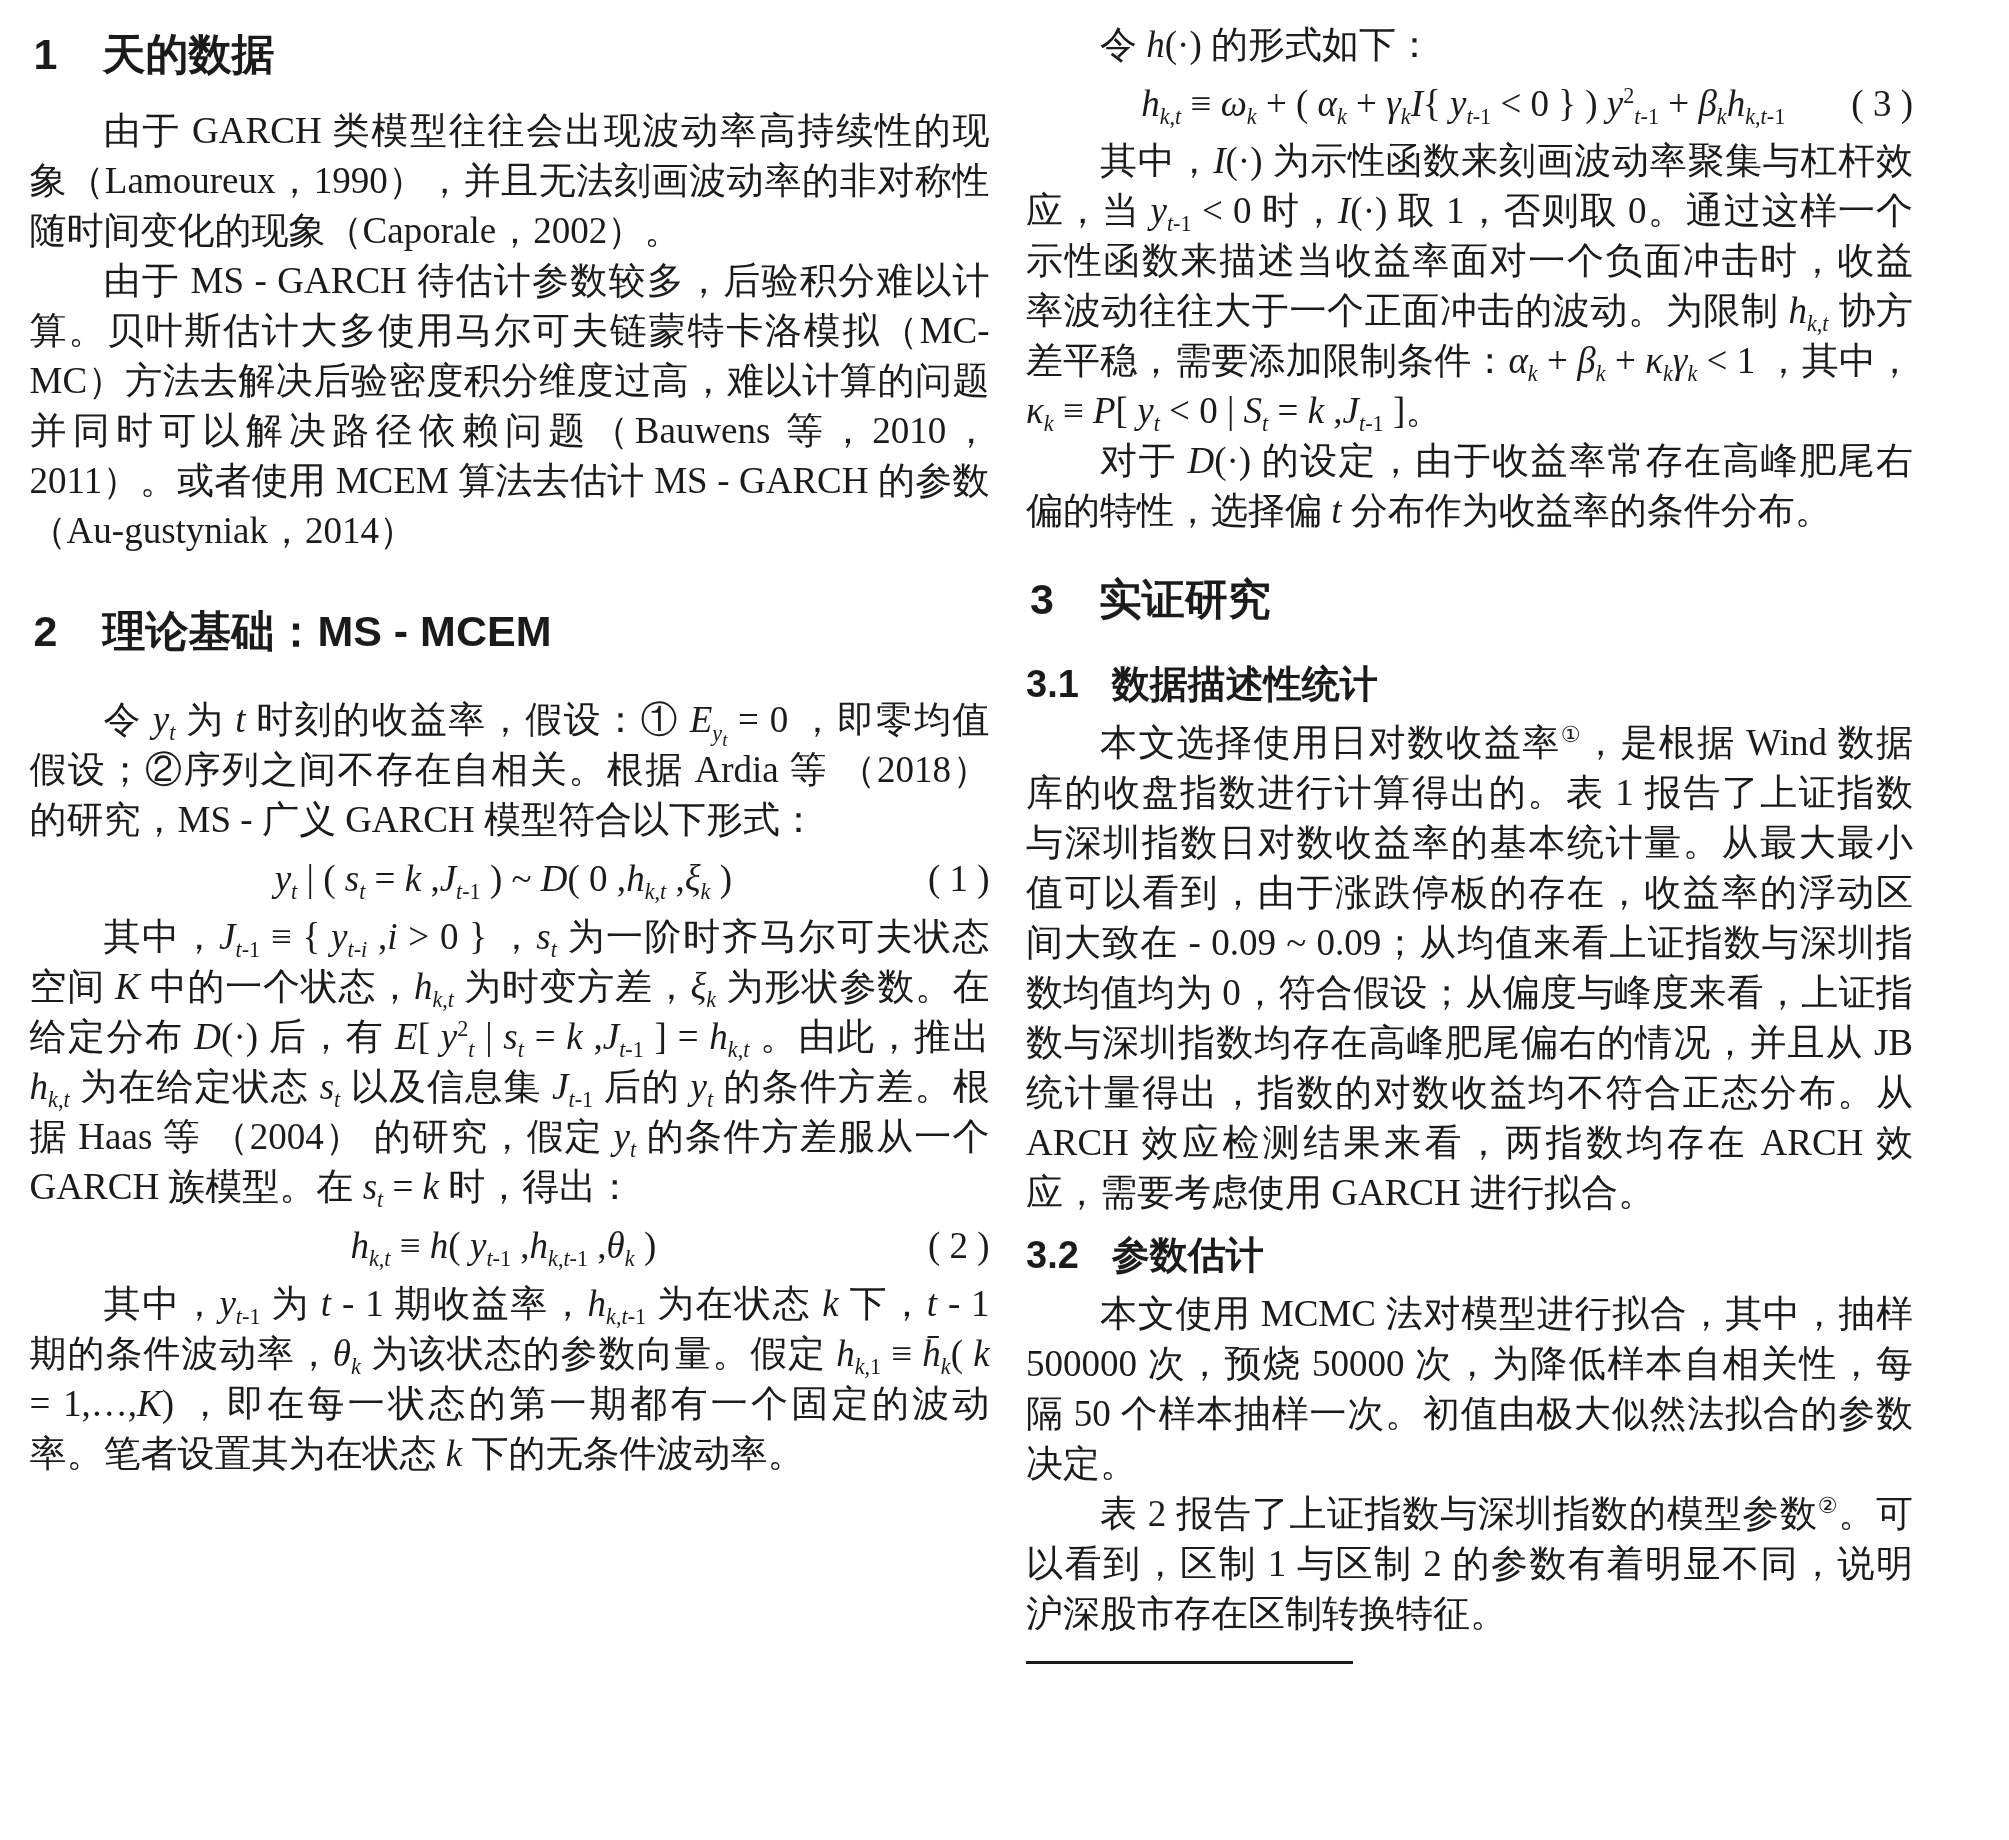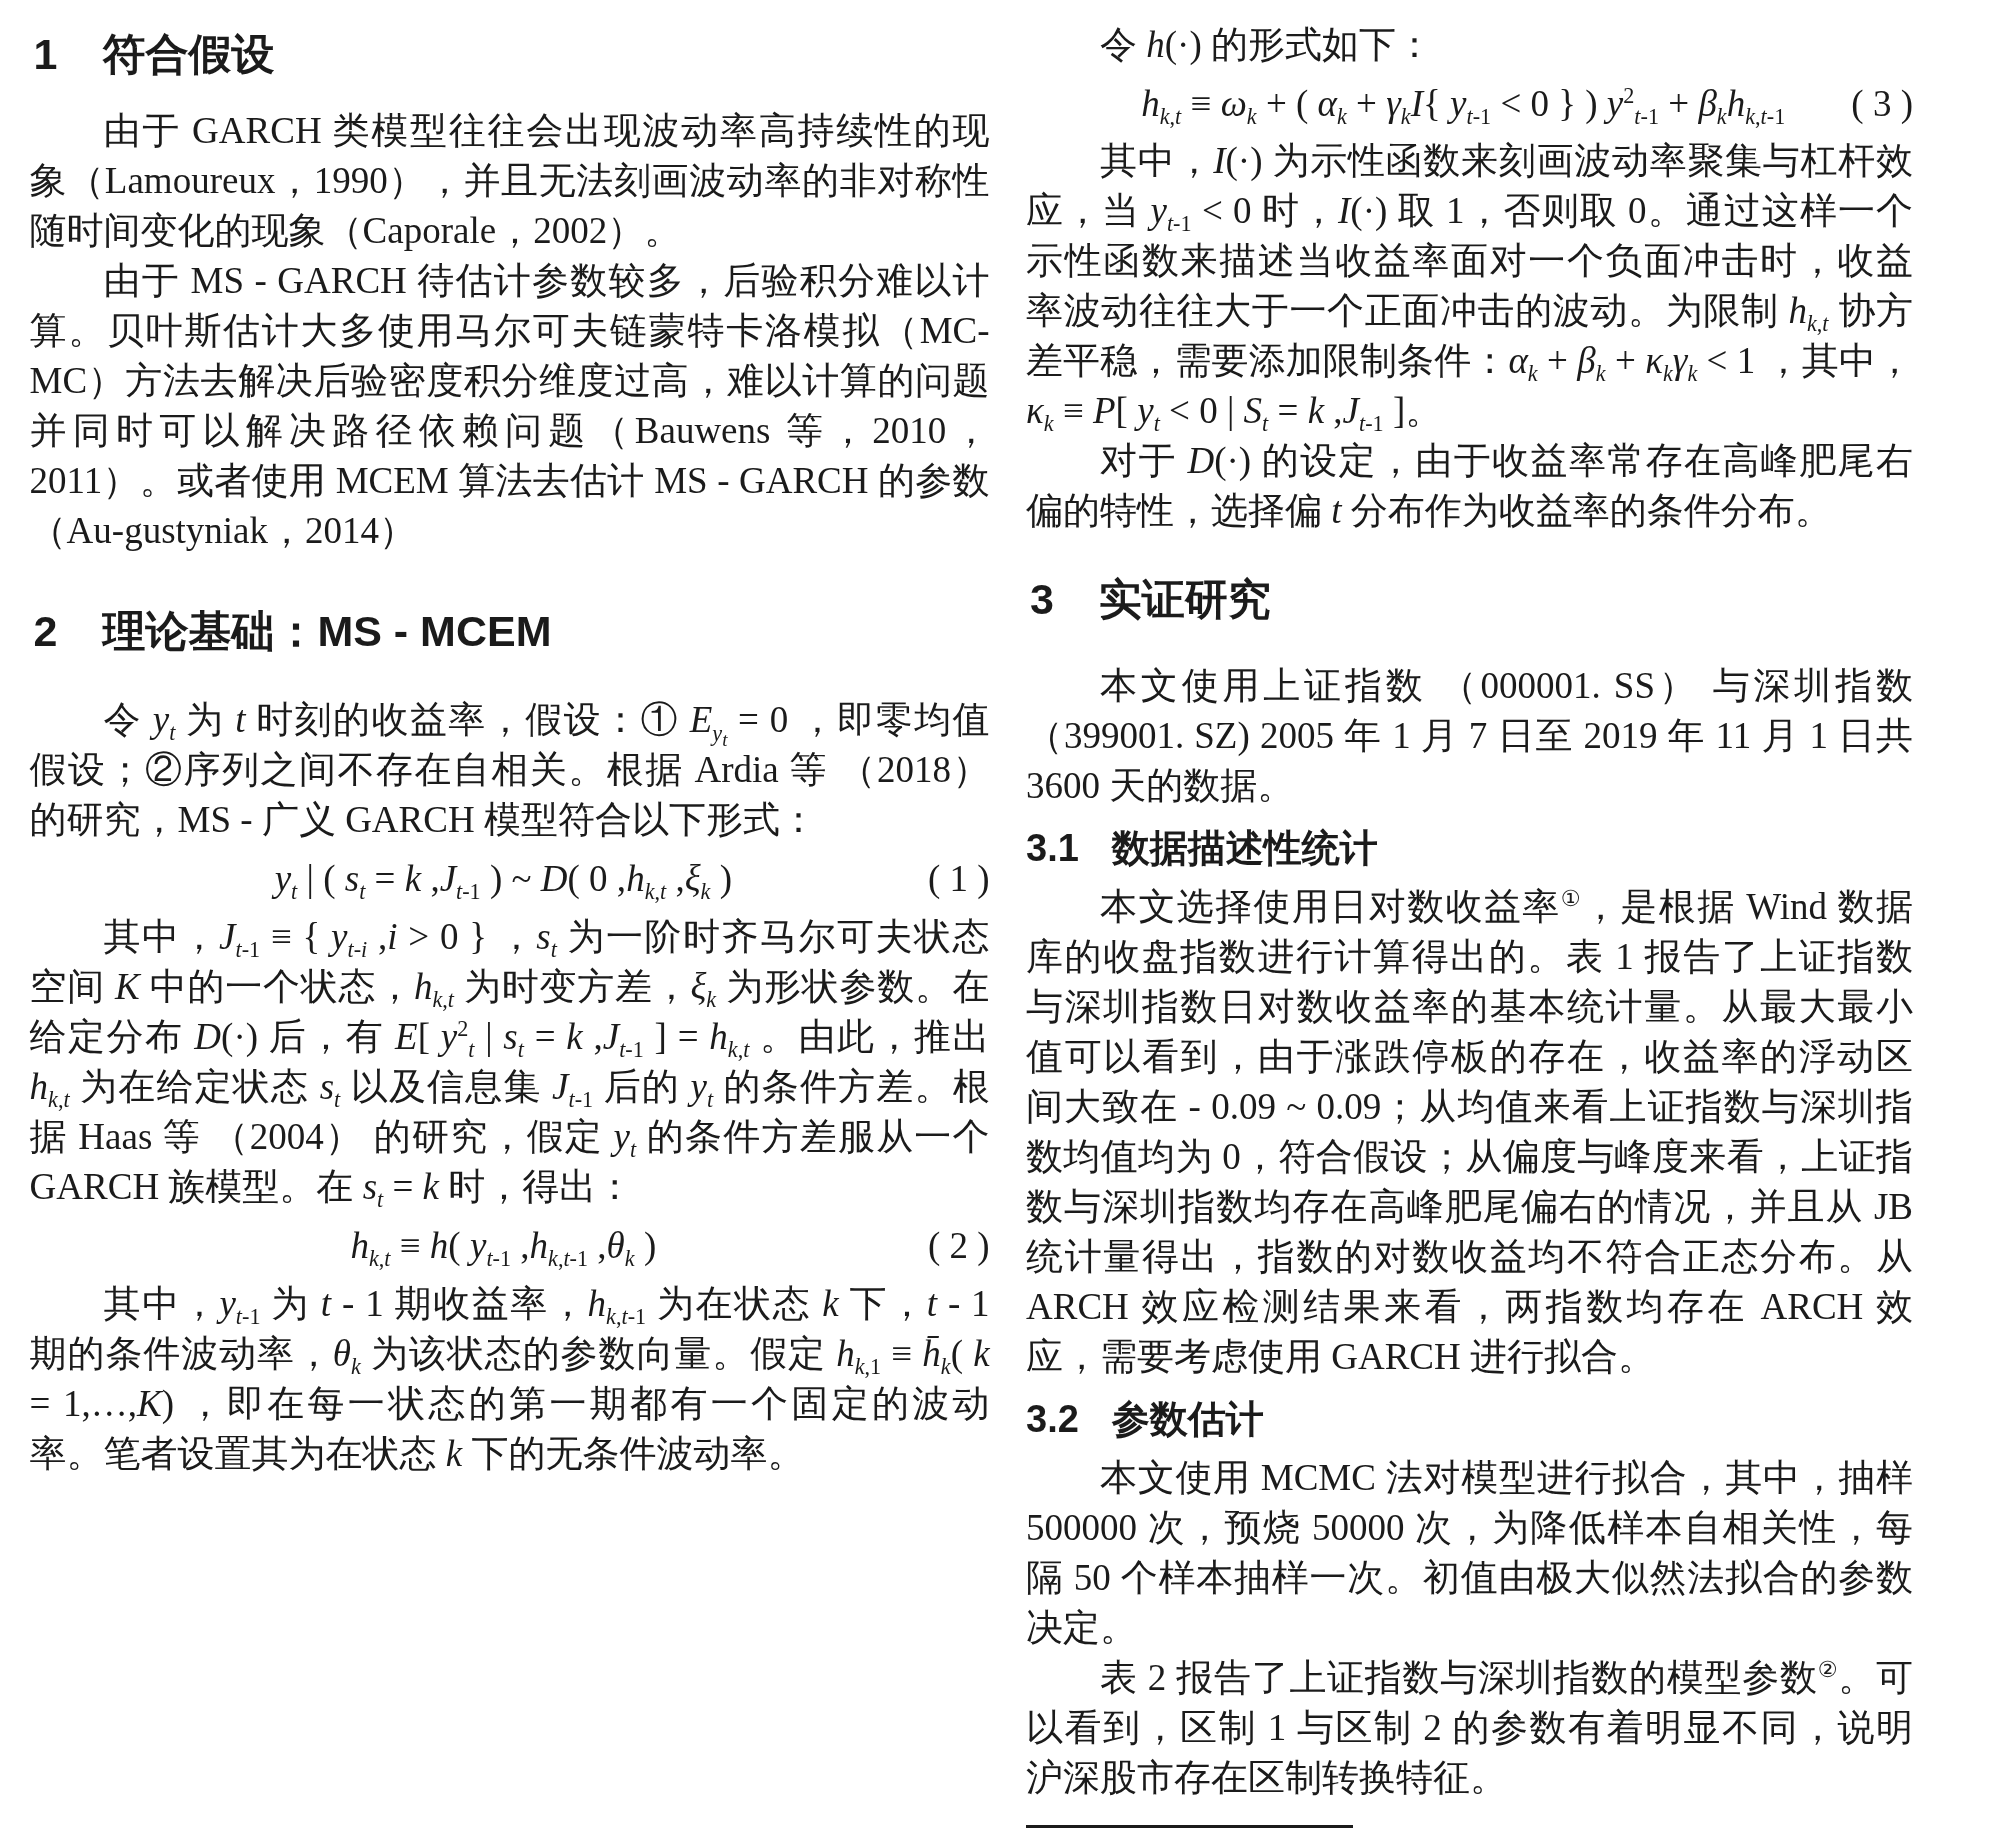--- a/index.html
+++ b/index.html
@@ -53,21 +53,21 @@
   .fn-rule{width:327px;border:0;border-top:3px solid #1b1b1b;margin:0 0 45px 0;}
 </style>
 </head>
 <body>
 
 <div class="page">
 
   <div class="col col-left">
     <div class="sec-h h-top">
       <span class="num">1</span>
-      <span>符合假设</span>
+      <span>天的数据</span>
     </div>
     <p class="body">由于 GARCH 类模型往往会出现波动率高持续性的现象（Lamoureux，1990），并且无法刻画波动率的非对称性随时间变化的现象（Caporale，2002）。</p>
     <p class="body">由于 MS - GARCH 待估计参数较多，后验积分难以计算。贝叶斯估计大多使用马尔可夫链蒙特卡洛模拟（MC-MC）方法去解决后验密度积分维度过高，难以计算的问题并同时可以解决路径依赖问题（Bauwens 等，2010，2011）。或者使用 MCEM 算法去估计 MS - GARCH 的参数（Au-gustyniak，2014）</p>
 
     <div class="sec-h h-mid">
       <span class="num">2</span>
       <span>理论基础：MS - MCEM</span>
     </div>
     <p class="body">令 <i>y</i><sub><i>t</i></sub> 为 <i>t</i> 时刻的收益率，假设：① <i>E</i><sub><i>y</i><sub><i>t</i></sub></sub> = 0 ，即零均值假设；②序列之间不存在自相关。根据 Ardia 等 （2018） 的研究，MS - 广义 GARCH 模型符合以下形式：</p>
 
@@ -94,21 +94,20 @@
       <span class="eq-num">( 3 )</span>
     </div>
 
     <p class="body">其中，<i>I</i>(·) 为示性函数来刻画波动率聚集与杠杆效应，当 <i>y</i><sub><i>t</i>-1</sub> &lt; 0 时，<i>I</i>(·) 取 1，否则取 0。通过这样一个示性函数来描述当收益率面对一个负面冲击时，收益率波动往往大于一个正面冲击的波动。为限制 <i>h</i><sub><i>k</i>,<i>t</i></sub> 协方差平稳，需要添加限制条件：<i>α</i><sub><i>k</i></sub> + <i>β</i><sub><i>k</i></sub> + <i>κ</i><sub><i>k</i></sub><i>γ</i><sub><i>k</i></sub> &lt; 1 ，其中，<i>κ</i><sub><i>k</i></sub> ≡ <i>P</i>[ <i>y</i><sub><i>t</i></sub> &lt; 0 | <i>S</i><sub><i>t</i></sub> = <i>k</i> ,<i>J</i><sub><i>t</i>-1</sub> ]。</p>
     <p class="body">对于 <i>D</i>(·) 的设定，由于收益率常存在高峰肥尾右偏的特性，选择偏 <i>t</i> 分布作为收益率的条件分布。</p>
 
     <div class="sec-h h-right">
       <span class="num">3</span>
       <span>实证研究</span>
     </div>
-    <p class="body">本文使用上证指数 （000001. SS） 与深圳指数（399001. SZ) 2005 年 1 月 7 日至 2019 年 11 月 1 日共 3600 天的数据。</p>
 
     <div class="subsec-h">
       <span class="num">3.1</span>
       <span>数据描述性统计</span>
     </div>
     <p class="body">本文选择使用日对数收益率<sup>①</sup>，是根据 Wind 数据库的收盘指数进行计算得出的。表 1 报告了上证指数与深圳指数日对数收益率的基本统计量。从最大最小值可以看到，由于涨跌停板的存在，收益率的浮动区间大致在 - 0.09 ~ 0.09；从均值来看上证指数与深圳指数均值均为 0，符合假设；从偏度与峰度来看，上证指数与深圳指数均存在高峰肥尾偏右的情况，并且从 JB 统计量得出，指数的对数收益均不符合正态分布。从 ARCH 效应检测结果来看，两指数均存在 ARCH 效应，需要考虑使用 GARCH 进行拟合。</p>
 
     <div class="subsec-h">
       <span class="num">3.2</span>
       <span>参数估计</span>

